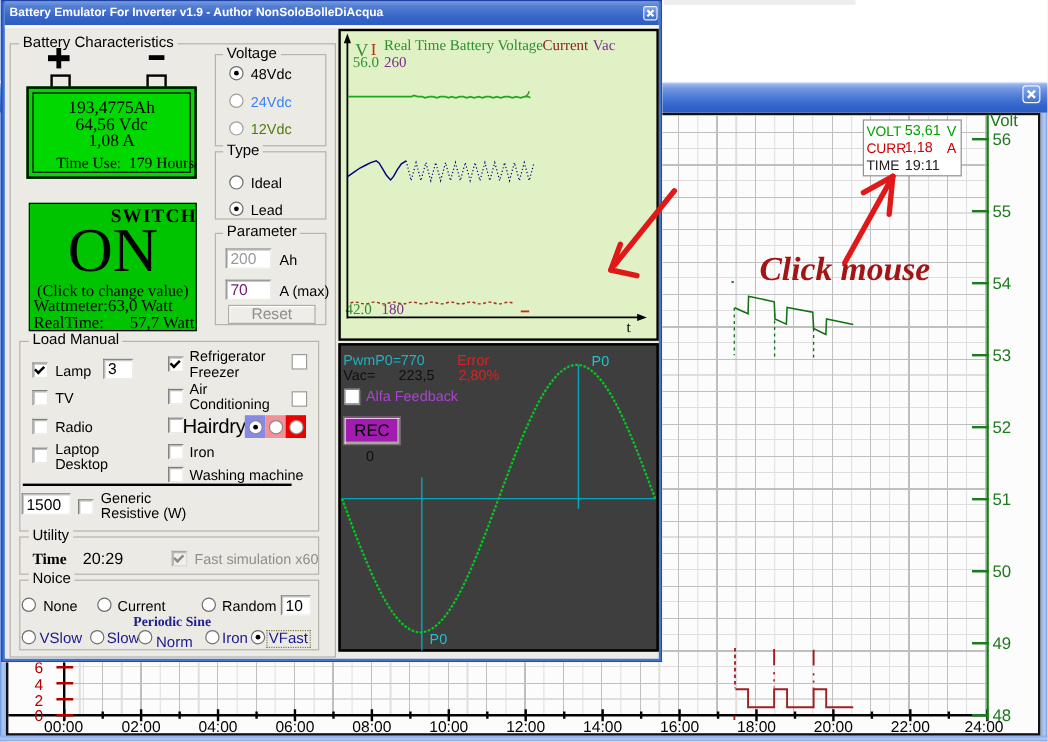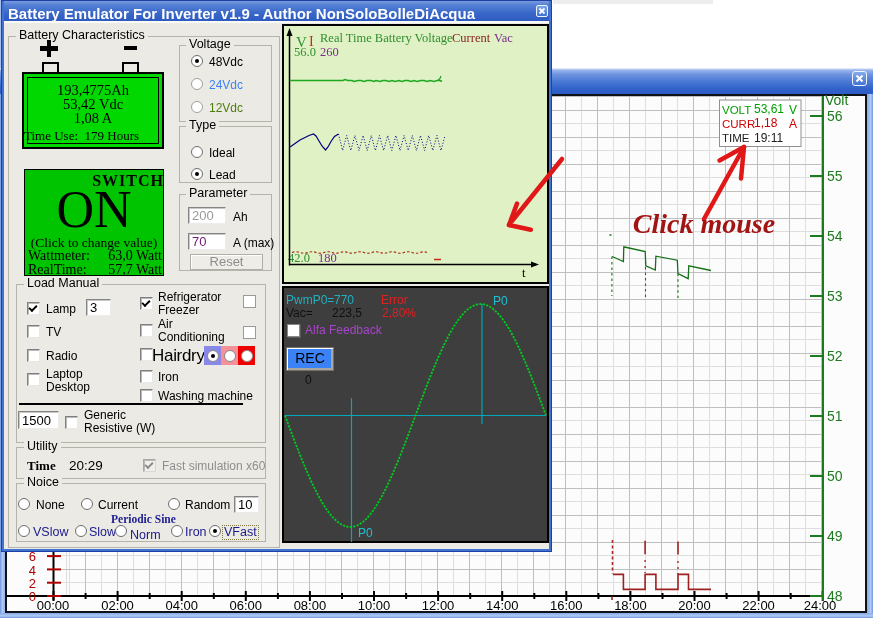--- a/index.html
+++ b/index.html
@@ -159,49 +159,49 @@
       <text x="722" y="141.5" fill="#202020" font-size="11.5">TIME</text>
         <text x="754" y="141.5" fill="#202020">19:11</text>
     </g>
   </svg>
 </div>
 
 <div class="abs" id="mainwin" style="left:1px;top:0;width:551px;height:552px;background:#eceae4;box-shadow:inset 0 0 0 1px #1e42a4,inset 0 0 0 3px #4272d2"></div>
 <div class="abs" id="mwc" style="left:0;top:0;width:873px;height:618px">
 
   <div class="abs" style="left:4px;top:1px;width:545px;height:20px;background:linear-gradient(#7a9ade,#5480d4 20%,#3765c8 65%,#2e5bc0 100%)"></div>
-  <div class="abs" style="left:8px;top:5px;font-size:15px;font-weight:bold;color:#fff">Battery Emulator For Inverter v1.9 - Author NonSoloBolleDiAcqua</div>
+  <div class="abs" style="left:8px;top:5px;font-size:10px;font-weight:bold;color:#fff">Battery Emulator For Inverter v1.9 - Author NonSoloBolleDiAcqua</div>
   <div class="abs" style="left:536px;top:5px;width:12px;height:12px;border-radius:2px;background:linear-gradient(#7fa8ea,#3e6fd5);border:1px solid #eef2fa;box-sizing:border-box"></div>
   <svg class="abs" style="left:536px;top:5px" width="12" height="12">
       <path d="M3.5,3.5 L8.5,8.5 M8.5,3.5 L3.5,8.5" stroke="#fff" stroke-width="1.8"></path>
     </svg>
   <div class="abs" style="left:4px;top:21px;width:545px;height:2px;background:#fafaf7"></div>
 
   <div class="grp" style="left:8px;top:36px;width:270px;height:510px"></div>
   <div class="gt" style="left:16px;top:29px">Battery Characteristics</div>
 
   <div class="abs" style="left:46.5px;top:40px;width:4.5px;height:17px;background:#000"></div>
   <div class="abs" style="left:40px;top:46px;width:17.5px;height:4.5px;background:#000"></div>
   <div class="abs" style="left:124px;top:45.5px;width:13px;height:4.5px;background:#000"></div>
   <div class="abs" style="left:42px;top:62px;width:13px;height:9px;border:2px solid #000"></div>
   <div class="abs" style="left:122px;top:62px;width:13px;height:9px;border:2px solid #000"></div>
   <div class="abs" style="left:22px;top:72px;width:138px;height:73px;border:2px solid #000;background:#00d800"></div>
   <div class="abs" style="left:27px;top:77px;width:132px;height:67px;border:1px solid #000;box-sizing:border-box"></div>
   <div class="lb ser" style="left:24px;top:84px;width:138px;text-align:center;font-size:14.5px">193,4775Ah</div>
-  <div class="lb ser" style="left:24px;top:98px;width:138px;text-align:center;font-size:14.5px">53,42 Vdc</div>
+  <div class="lb ser" style="left:24px;top:98px;width:138px;text-align:center;font-size:14.5px">64,56 Vdc</div>
   <div class="lb ser" style="left:24px;top:112px;width:138px;text-align:center;font-size:14.5px">1,08 A</div>
-  <div class="lb ser" style="left:24px;top:129px;width:138px;text-align:left;font-size:13px">Time Use:&nbsp; 179 Hours</div>
+  <div class="lb ser" style="left:24px;top:129px;width:138px;text-align:right;font-size:13px">Time Use:&nbsp; 179 Hours</div>
 
   <div class="abs" style="left:24px;top:169px;width:138px;height:105px;border:1px solid #000;background:#00c400"></div>
   <div class="lb ser" style="left:24px;top:174px;width:140px;text-align:right;font-size:16px;font-weight:bold;letter-spacing:1px">SWITCH</div>
   <div class="lb ser" style="left:24px;top:187px;width:140px;text-align:center;font-size:52px;line-height:46px">ON</div>
   <div class="lb ser" style="left:24px;top:236px;width:140px;text-align:center;font-size:13.5px">(Click to change value)</div>
   <div class="lb ser" style="left:28px;top:249px;font-size:14px">Wattmeter:</div>
   <div class="lb ser" style="left:28px;top:263px;font-size:14px">RealTime:</div>
-  <div class="lb ser" style="left:90px;top:249px;width:72px;text-align:right;font-size:14px">63,0 Watt</div>
+  <div class="lb ser" style="left:90px;top:249px;width:72px;font-size:14px">63,0 Watt</div>
   <div class="lb ser" style="left:90px;top:263px;width:72px;text-align:right;font-size:14px">57,7 Watt</div>
 
   <div class="grp" style="left:179px;top:45px;width:91px;height:75px"></div>
   <div class="gt" style="left:186px;top:38px">Voltage</div>
   <div class="rd on" style="left:191px;top:55px"></div>
     <div class="lb" style="left:209px;top:56px">48Vdc</div>
   <div class="rd" style="left:191px;top:78px;border-color:#a0a0a0"></div>
     <div class="lb" style="left:209px;top:79px;color:#3b82f6">24Vdc</div>
   <div class="rd" style="left:191px;top:101px;border-color:#a0a0a0"></div>
     <div class="lb" style="left:209px;top:102px;color:#4d7c0f">12Vdc</div>
@@ -324,21 +324,21 @@
       <text x="305" y="384" fill="#101010">0</text>
       <text x="493" y="305" fill="#20c0d0">P0</text>
       <text x="358" y="537" fill="#20c0d0">P0</text>
     </g>
     <path d="M285,415.5 H546" stroke="#00a8bc" stroke-width="1.2"></path>
     <path d="M351.5,398 V542" stroke="#00a8bc" stroke-width="1.2"></path>
     <path d="M482,304 V424" stroke="#00a8bc" stroke-width="1.2"></path>
     <path id="sine" d="M285,415.5 L288,423.5 L291,431.5 L294,439.5 L297,447.3 L300,454.9 L303,462.3 L306,469.5 L309,476.4 L312,483.0 L315,489.2 L318,495.1 L321,500.5 L324,505.5 L327,510.0 L330,514.0 L333,517.5 L336,520.5 L339,522.9 L342,524.8 L345,526.1 L348,526.8 L351,527.0 L354,526.5 L357,525.5 L360,523.9 L363,521.8 L366,519.1 L369,515.8 L372,512.1 L375,507.8 L378,503.0 L381,497.8 L384,492.2 L387,486.1 L390,479.7 L393,473.0 L396,465.9 L399,458.6 L402,451.1 L405,443.4 L408,435.5 L411,427.6 L414,419.5 L417,411.5 L420,403.4 L423,395.5 L426,387.6 L429,379.9 L432,372.4 L435,365.1 L438,358.0 L441,351.3 L444,344.9 L447,338.8 L450,333.2 L453,328.0 L456,323.2 L459,318.9 L462,315.2 L465,311.9 L468,309.2 L471,307.1 L474,305.5 L477,304.5 L480,304.0 L483,304.2 L486,304.9 L489,306.2 L492,308.1 L495,310.5 L498,313.5 L501,317.0 L504,321.0 L507,325.5 L510,330.5 L513,335.9 L516,341.8 L519,348.0 L522,354.6 L525,361.5 L528,368.7 L531,376.1 L534,383.7 L537,391.5 L540,399.5 L543,407.5 L546,415.5" stroke="#00cc20" stroke-width="1.8" fill="none" stroke-dasharray="2.2,1.3"></path>
   </svg>
   <div class="abs" style="left:287px;top:324px;width:11px;height:11px;background:#fff;border:1px solid #888;box-shadow:1px 1px 0 #5a5a5a"></div>
-  <div class="btn" style="left:286px;top:347px;width:46px;height:22px;font-size:14px;line-height:21px;background:#3b82f6">REC</div>
+  <div class="btn" style="left:286px;top:347px;width:46px;height:22px;font-size:14px;line-height:21px;background:#a21caf">REC</div>
 </div>
 
 <svg class="abs" style="left:0;top:0;z-index:30" width="873" height="618">
   <g stroke="#e01818" stroke-width="4.5" fill="none" stroke-linecap="round">
     <path d="M562,159 L512,221"></path>
     <path d="M509,225 L517,203.6"></path>
     <path d="M509,225 L530.8,229.7"></path>
     <path d="M704,219 L744,147"></path>
     <path d="M744,147 L719.5,160.5"></path>
     <path d="M744,147 L741,178.5"></path>

